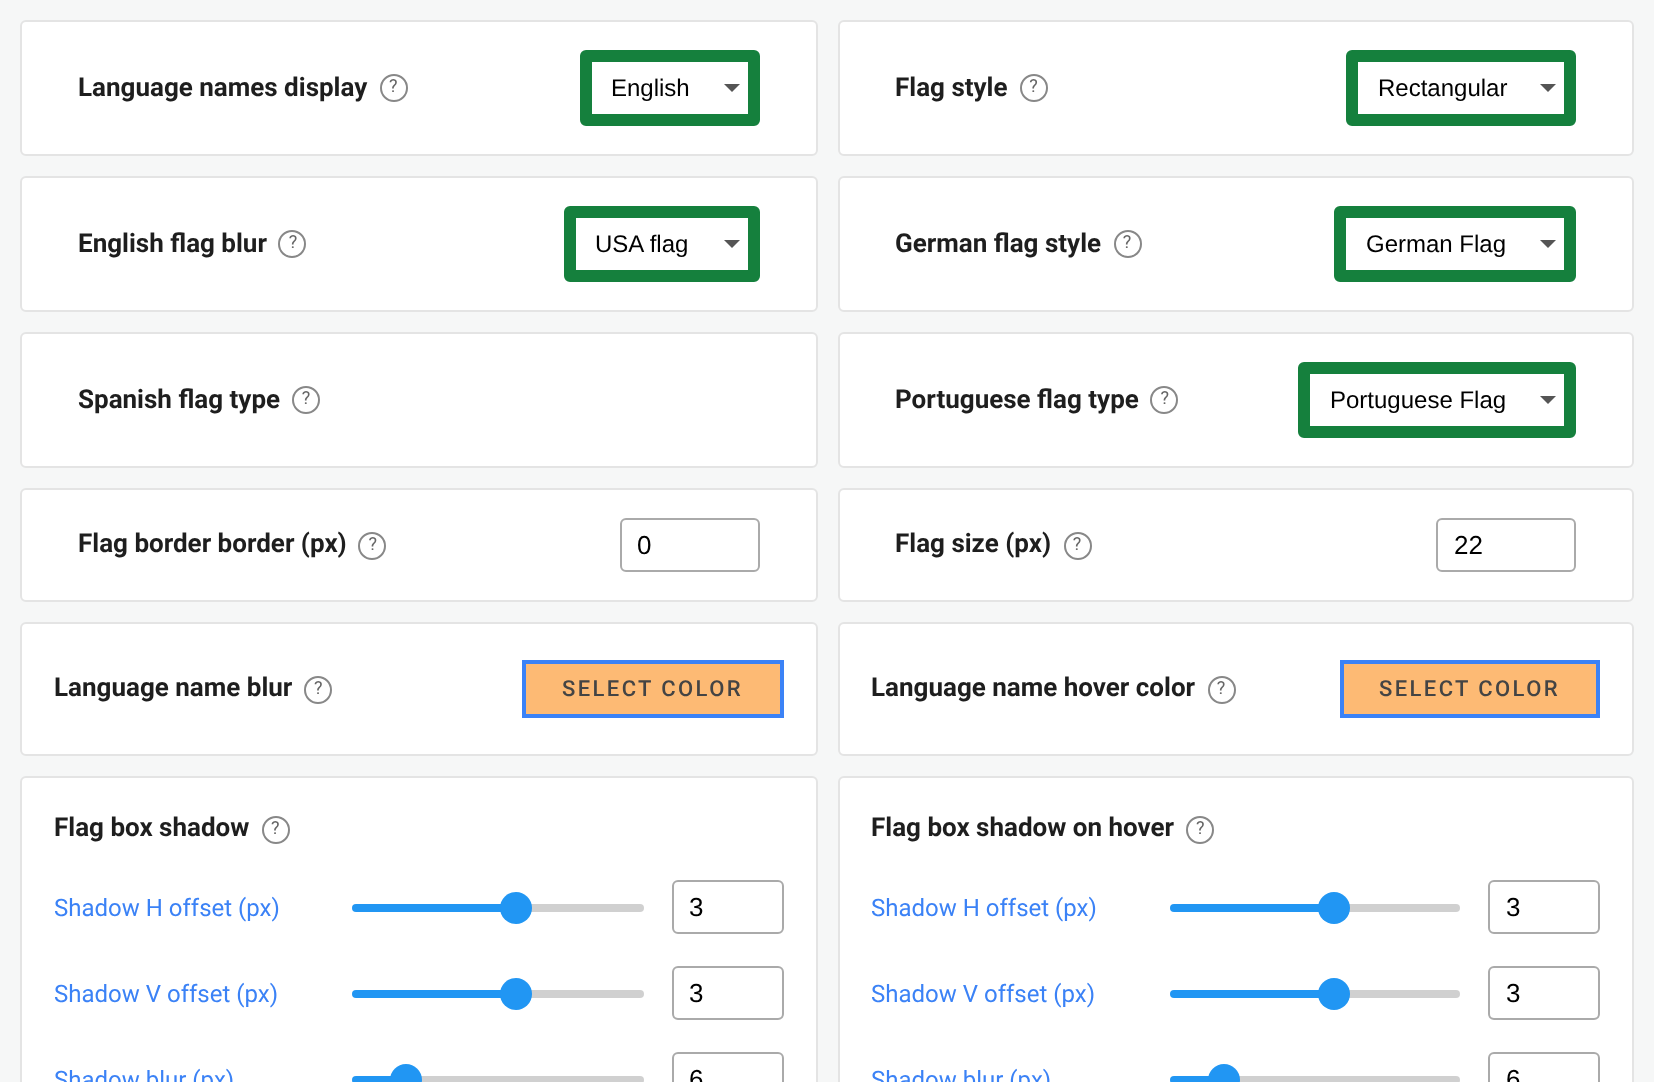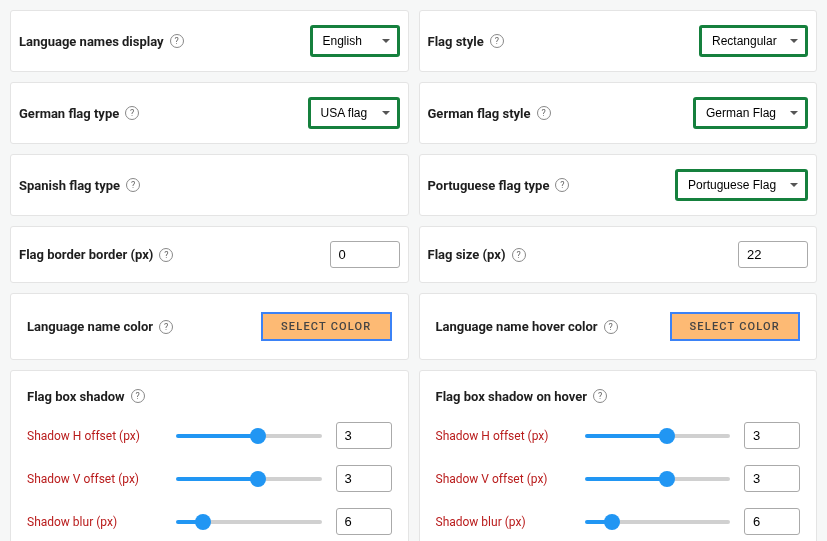--- a/index.html
+++ b/index.html
@@ -1,31 +1,31 @@
 <!DOCTYPE html>
 <html><head>
 <meta charset="utf-8">
 <style>
   *{box-sizing:border-box;margin:0;padding:0}
   body{font-family:-apple-system,BlinkMacSystemFont,"Segoe UI",Roboto,Arial,sans-serif;background:#f6f7f7;padding:10px;font-size:13px;color:#1e1e1e}
   .grid{display:grid;grid-template-columns:1fr 1fr;gap:10px}
-  .card{background:#fff;border:1px solid #e4e4e4;border-radius:3px;padding:14px 8px;display:flex;align-items:center;justify-content:space-between;gap:10px}
+  .card{background:#fff;border:1px solid #e4e4e4;border-radius:3px;padding:14px 28px;display:flex;align-items:center;justify-content:space-between;gap:10px}
   .card.tall{padding:18px 16px}
   .label{font-weight:700;display:flex;align-items:center;gap:6px}
   .help-icon{display:inline-flex;align-items:center;justify-content:center;width:14px;height:14px;border:1px solid #888;border-radius:50%;font-size:9px;color:#666;cursor:help;font-weight:400}
   .select-wrap{position:relative}
-  .select{appearance:none;-webkit-appearance:none;border:3px solid #15803d;border-radius:3px;background:#fff;padding:6px 28px 6px 10px;font-size:12px;min-width:90px;cursor:pointer}
+  .select{appearance:none;-webkit-appearance:none;border:6px solid #15803d;border-radius:3px;background:#fff;padding:6px 28px 6px 10px;font-size:12px;min-width:90px;cursor:pointer}
   .select-wrap::after{content:"";position:absolute;right:10px;top:50%;margin-top:-2px;border:4px solid transparent;border-top-color:#555;pointer-events:none}
   .text-input{border:1px solid #aaa;border-radius:3px;padding:5px 8px;width:70px;font-size:13px}
   .sel-color-dark{display:inline-block;border:2px solid #3b82f6;padding:6px 18px;letter-spacing:1.2px;font-size:11px;font-weight:500;color:#444;background:#fdba74;cursor:pointer}
   .panel{background:#fff;border:1px solid #e4e4e4;border-radius:3px;padding:18px 16px}
-  .panel-title{font-weight:700;display:flex;align-items:flex-start;gap:6px;margin-bottom:18px}
+  .panel-title{font-weight:700;display:flex;align-items:flex-end;gap:6px;margin-bottom:18px}
   .row{display:flex;align-items:center;gap:14px;margin-bottom:16px}
   .row:last-child{margin-bottom:16px}
-  .row-label{flex:0 0 135px;font-size:12px;color:#b91c1c}
+  .row-label{flex:0 0 135px;font-size:12px;color:#3b82f6}
   .range{flex:1;-webkit-appearance:none;appearance:none;height:4px;background:#d0d0d0;border-radius:2px;outline:none}
   .range::-webkit-slider-thumb{-webkit-appearance:none;appearance:none;width:16px;height:16px;border-radius:50%;background:#2196f3;cursor:pointer;border:none}
   .range::-moz-range-thumb{width:16px;height:16px;border-radius:50%;background:#2196f3;cursor:pointer;border:none}
   .range::-moz-range-track{height:4px;background:#d0d0d0;border-radius:2px}
   .range::-moz-range-progress{height:4px;background:#2196f3;border-radius:2px}
   .num-input{border:1px solid #aaa;border-radius:3px;padding:5px 8px;width:56px;font-size:13px}
 </style>
 </head>
 <body>
 
@@ -50,21 +50,21 @@
     </div>
     <div class="select-wrap">
       <select class="select">
         <option>Rectangular</option>
       </select>
     </div>
   </div>
 
   <div class="card">
     <div class="label">
-      <span>German flag type</span>
+      <span>English flag blur</span>
       <span class="help-icon">?</span>
     </div>
     <div class="select-wrap">
       <select class="select">
         <option>USA flag</option>
       </select>
     </div>
   </div>
 
   <div class="card">
@@ -109,21 +109,21 @@
   <div class="card">
     <div class="label">
       <span>Flag size (px)</span>
       <span class="help-icon">?</span>
     </div>
     <input class="text-input" type="text" value="22" style="">
   </div>
 
   <div class="card tall">
     <div class="label">
-      <span>Language name color</span>
+      <span>Language name blur</span>
       <span class="help-icon">?</span>
     </div>
     <span class="sel-color-dark">SELECT COLOR</span>
   </div>
 
   <div class="card tall">
     <div class="label">
       <span>Language name hover color</span>
       <span class="help-icon">?</span>
     </div>

